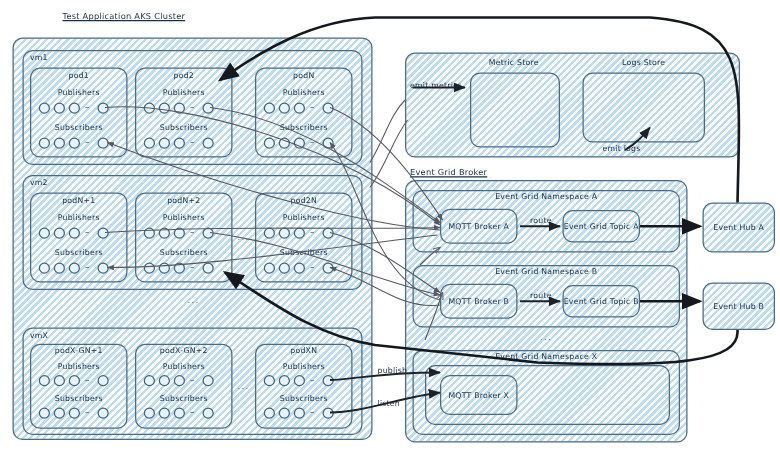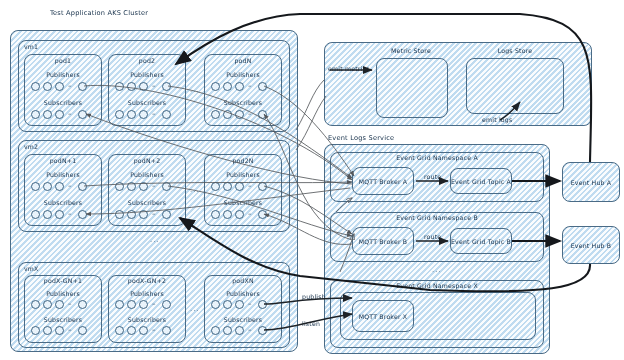--- a/index.html
+++ b/index.html
@@ -11,21 +11,21 @@
   .box{position:absolute;box-sizing:border-box;
        border:1px solid #4a6b86;border-radius:8px;
        background-color:#dcebf7;
        background-image:repeating-linear-gradient(135deg,
           rgba(255,255,255,.85) 0px, rgba(255,255,255,.85) 2px,
           rgba(168,206,234,.55) 2px, rgba(168,206,234,.55) 4px);
   }
 
   .lbl{position:absolute;white-space:nowrap;
        font-size:6.2px;letter-spacing:.2px;color:#16304a;}
-  .ttl{font-size:6.6px;}
+  .ttl{font-size:6.6px;text-decoration:underline;}
   .ctr{transform:translateX(-50%);text-align:center;}
 
   .circle{position:absolute;width:9px;height:9px;border-radius:50%;
           border:1px solid #3e6482;background:#e9f3fb;box-sizing:border-box;}
   .dash{position:absolute;font-size:7px;color:#2b4a66;}
   .dots{position:absolute;font-size:7px;color:#54728c;letter-spacing:1px;}
 
   svg.wires{position:absolute;left:0;top:0;width:624px;height:360px;
             pointer-events:none;}
   .thin{fill:none;stroke:#55585c;stroke-width:.85;}
@@ -197,21 +197,21 @@
 
   <div class="lbl ctr" style="left:411px;top:47px;">Metric Store</div>
   <div class="box" style="left:376px;top:58px;width:72px;height:60px;"></div>
 
   <div class="lbl ctr" style="left:515px;top:47px;">Logs Store</div>
   <div class="box" style="left:466px;top:58px;width:98px;height:56px;"></div>
 
   <div class="lbl" style="left:328px;top:65px;">emit metrics</div>
   <div class="lbl" style="left:482px;top:116px;">emit logs</div>
 
-  <div class="lbl ttl" style="left:328px;top:134px;">Event Logs Service</div>
+  <div class="lbl ttl" style="left:328px;top:134px;">Event Grid Broker</div>
   <div class="box" style="left:324px;top:144px;width:226px;height:210px;"></div>
 
   <div class="box" style="left:330px;top:152px;width:214px;height:50px;"></div>
   <div class="lbl ctr" style="left:437px;top:154px;">Event Grid Namespace A</div>
   <div class="box" style="left:352px;top:167px;width:62px;height:28px;"></div>
   <div class="lbl ctr" style="left:383px;top:178px;">MQTT Broker A</div>
   <div class="lbl" style="left:424px;top:173px;">route</div>
   <div class="box" style="left:450px;top:168px;width:62px;height:26px;"></div>
   <div class="lbl ctr" style="left:481px;top:178px;">Event Grid Topic A</div>
 

